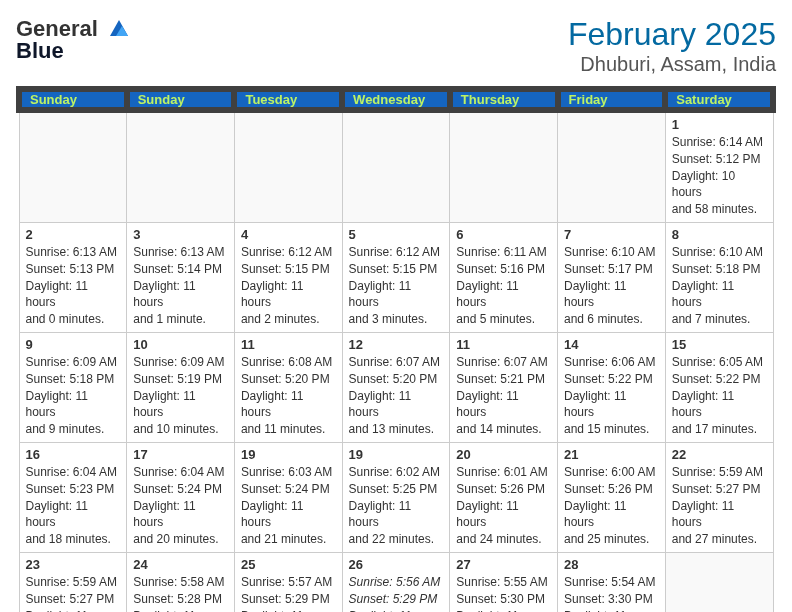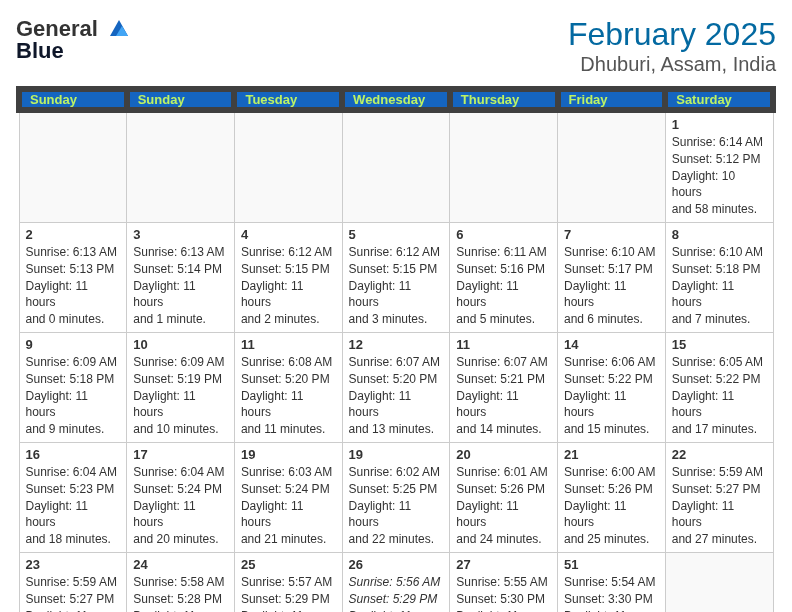--- a/index.html
+++ b/index.html
@@ -302,21 +302,21 @@
 and 33 minutes.</div>
         </td>
         <td>
           <div class="day-number">27</div>
           <div class="day-info" style="white-space: pre-line;">Sunrise: 5:55 AM
 Sunset: 5:30 PM
 Daylight: 11 hours
 and 34 minutes.</div>
         </td>
         <td>
-          <div class="day-number">51</div>
+          <div class="day-number">28</div>
           <div class="day-info" style="white-space: pre-line;">Sunrise: 5:54 AM
 Sunset: 3:30 PM
 Daylight: 11 hours
 and 36 minutes.</div>
         </td>
         <td class="empty"></td>
       </tr>
     </tbody>
 </table>
 

